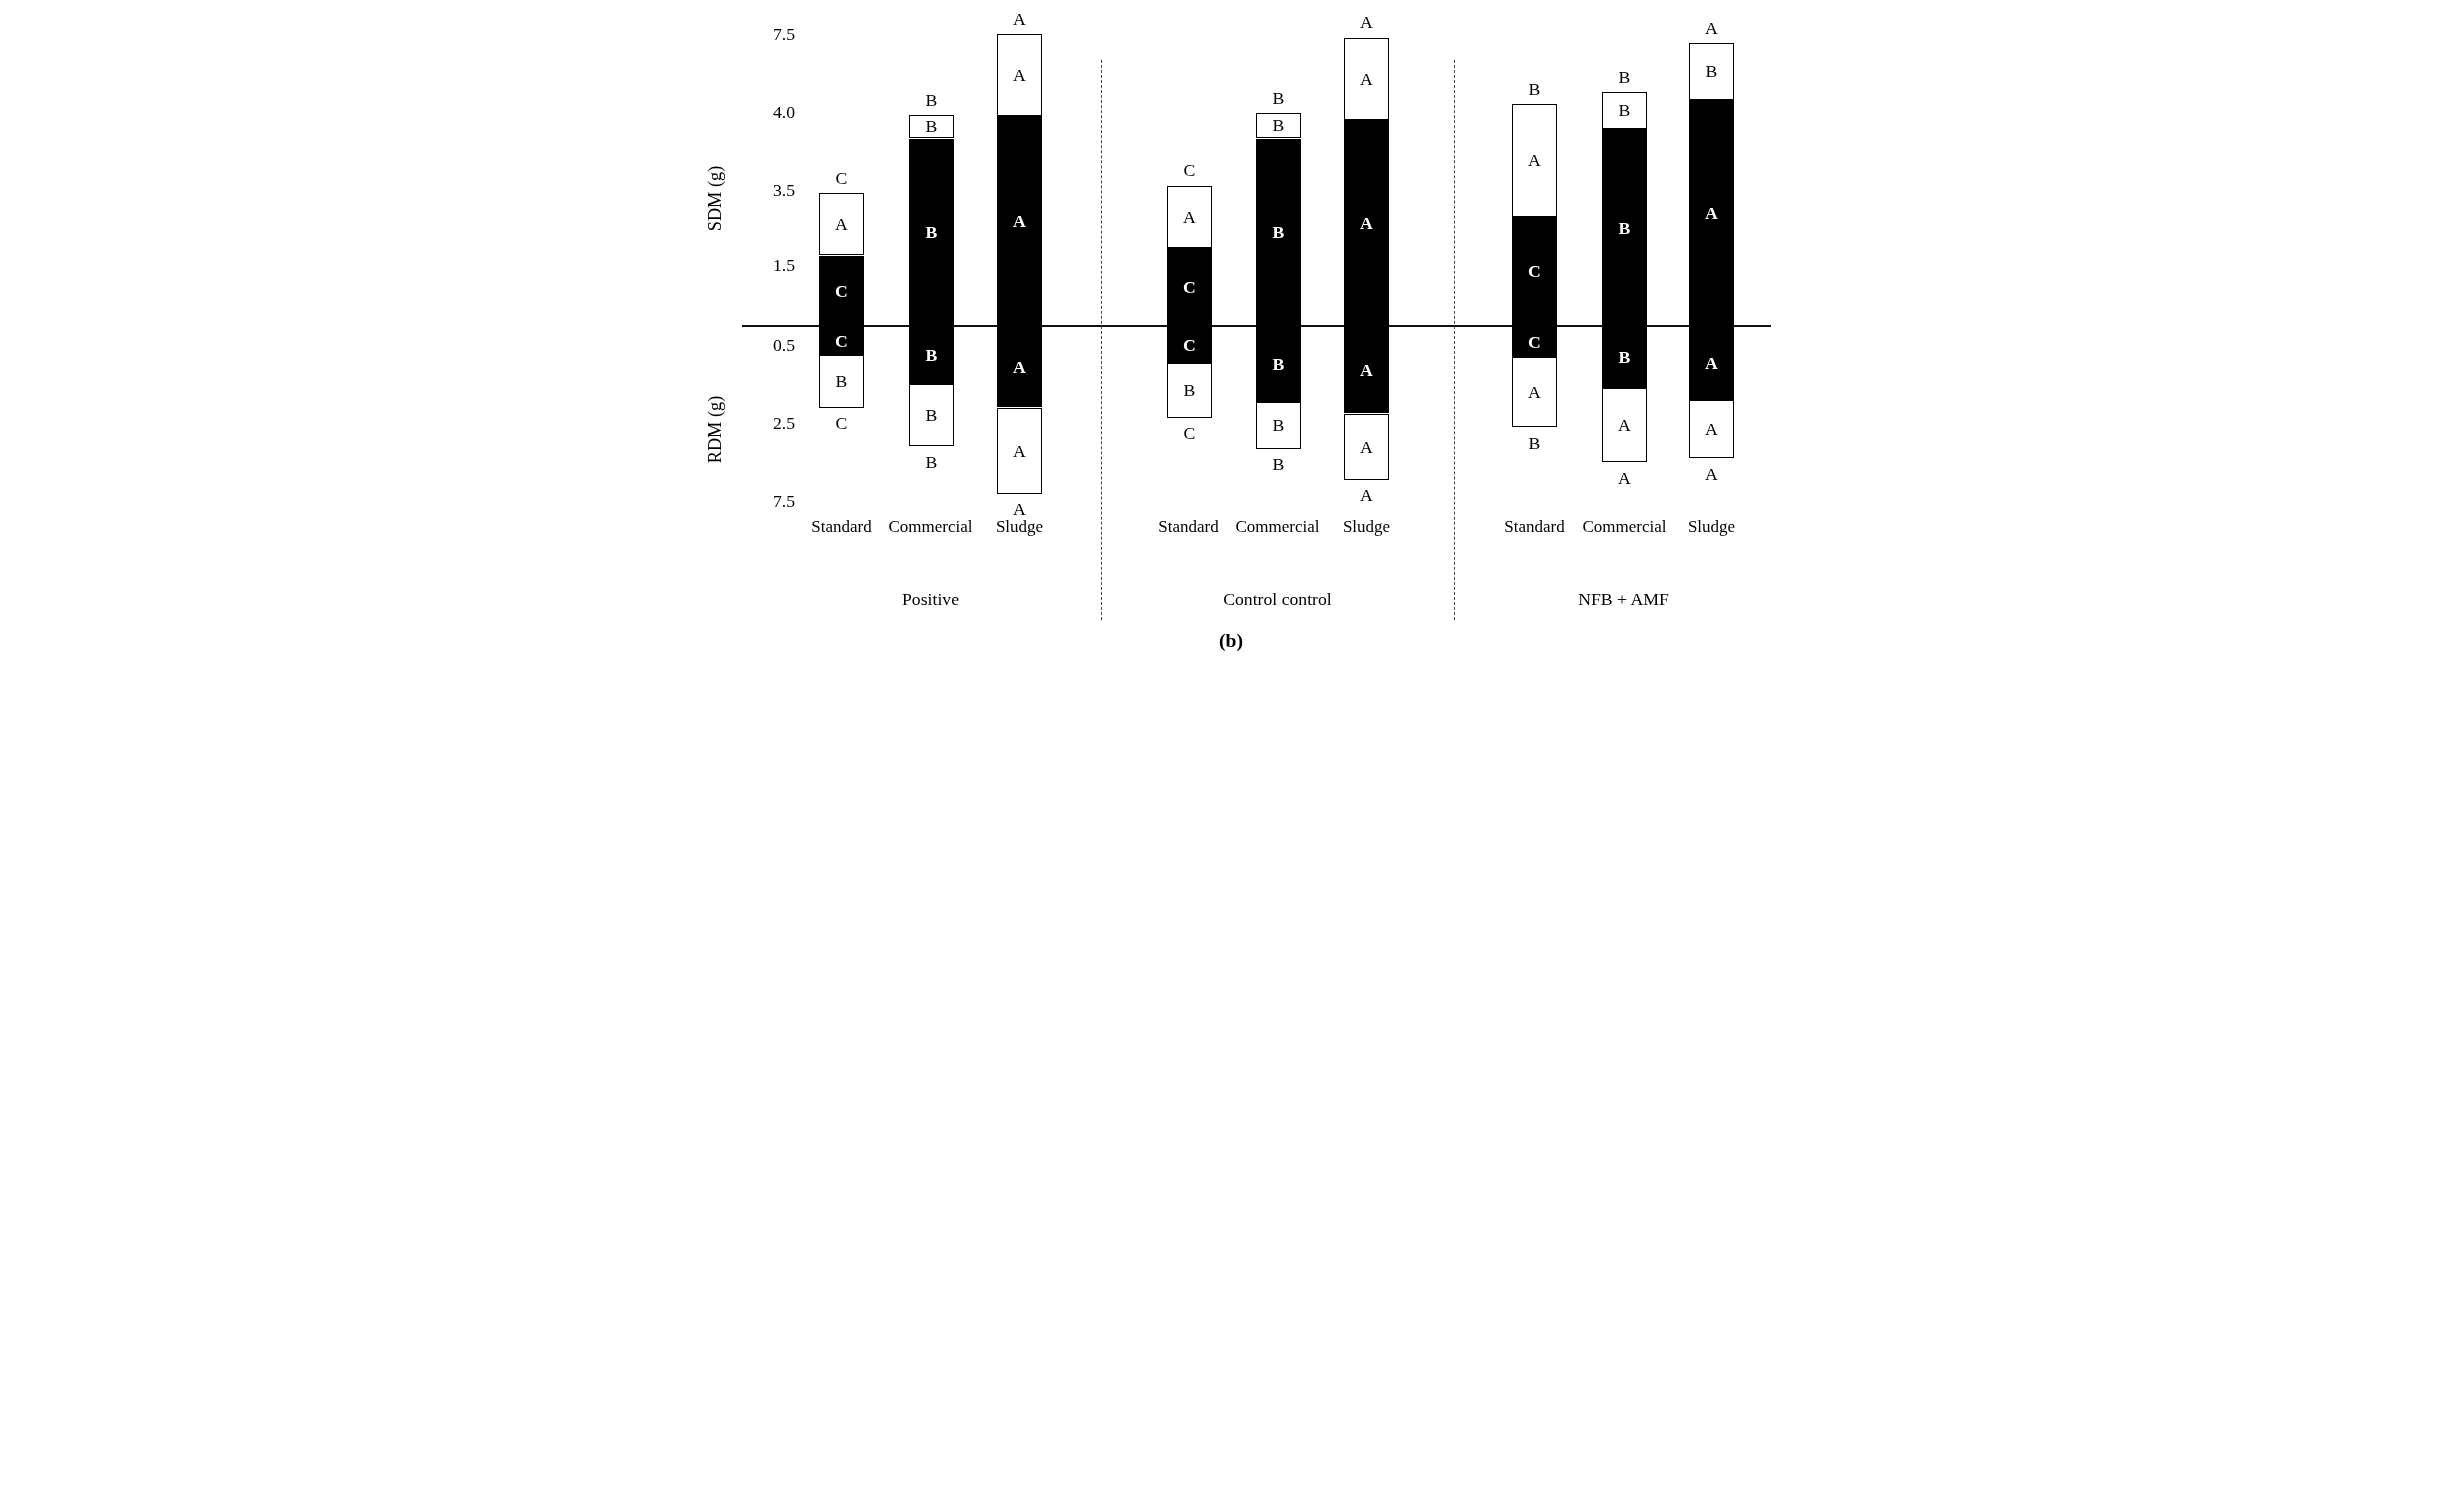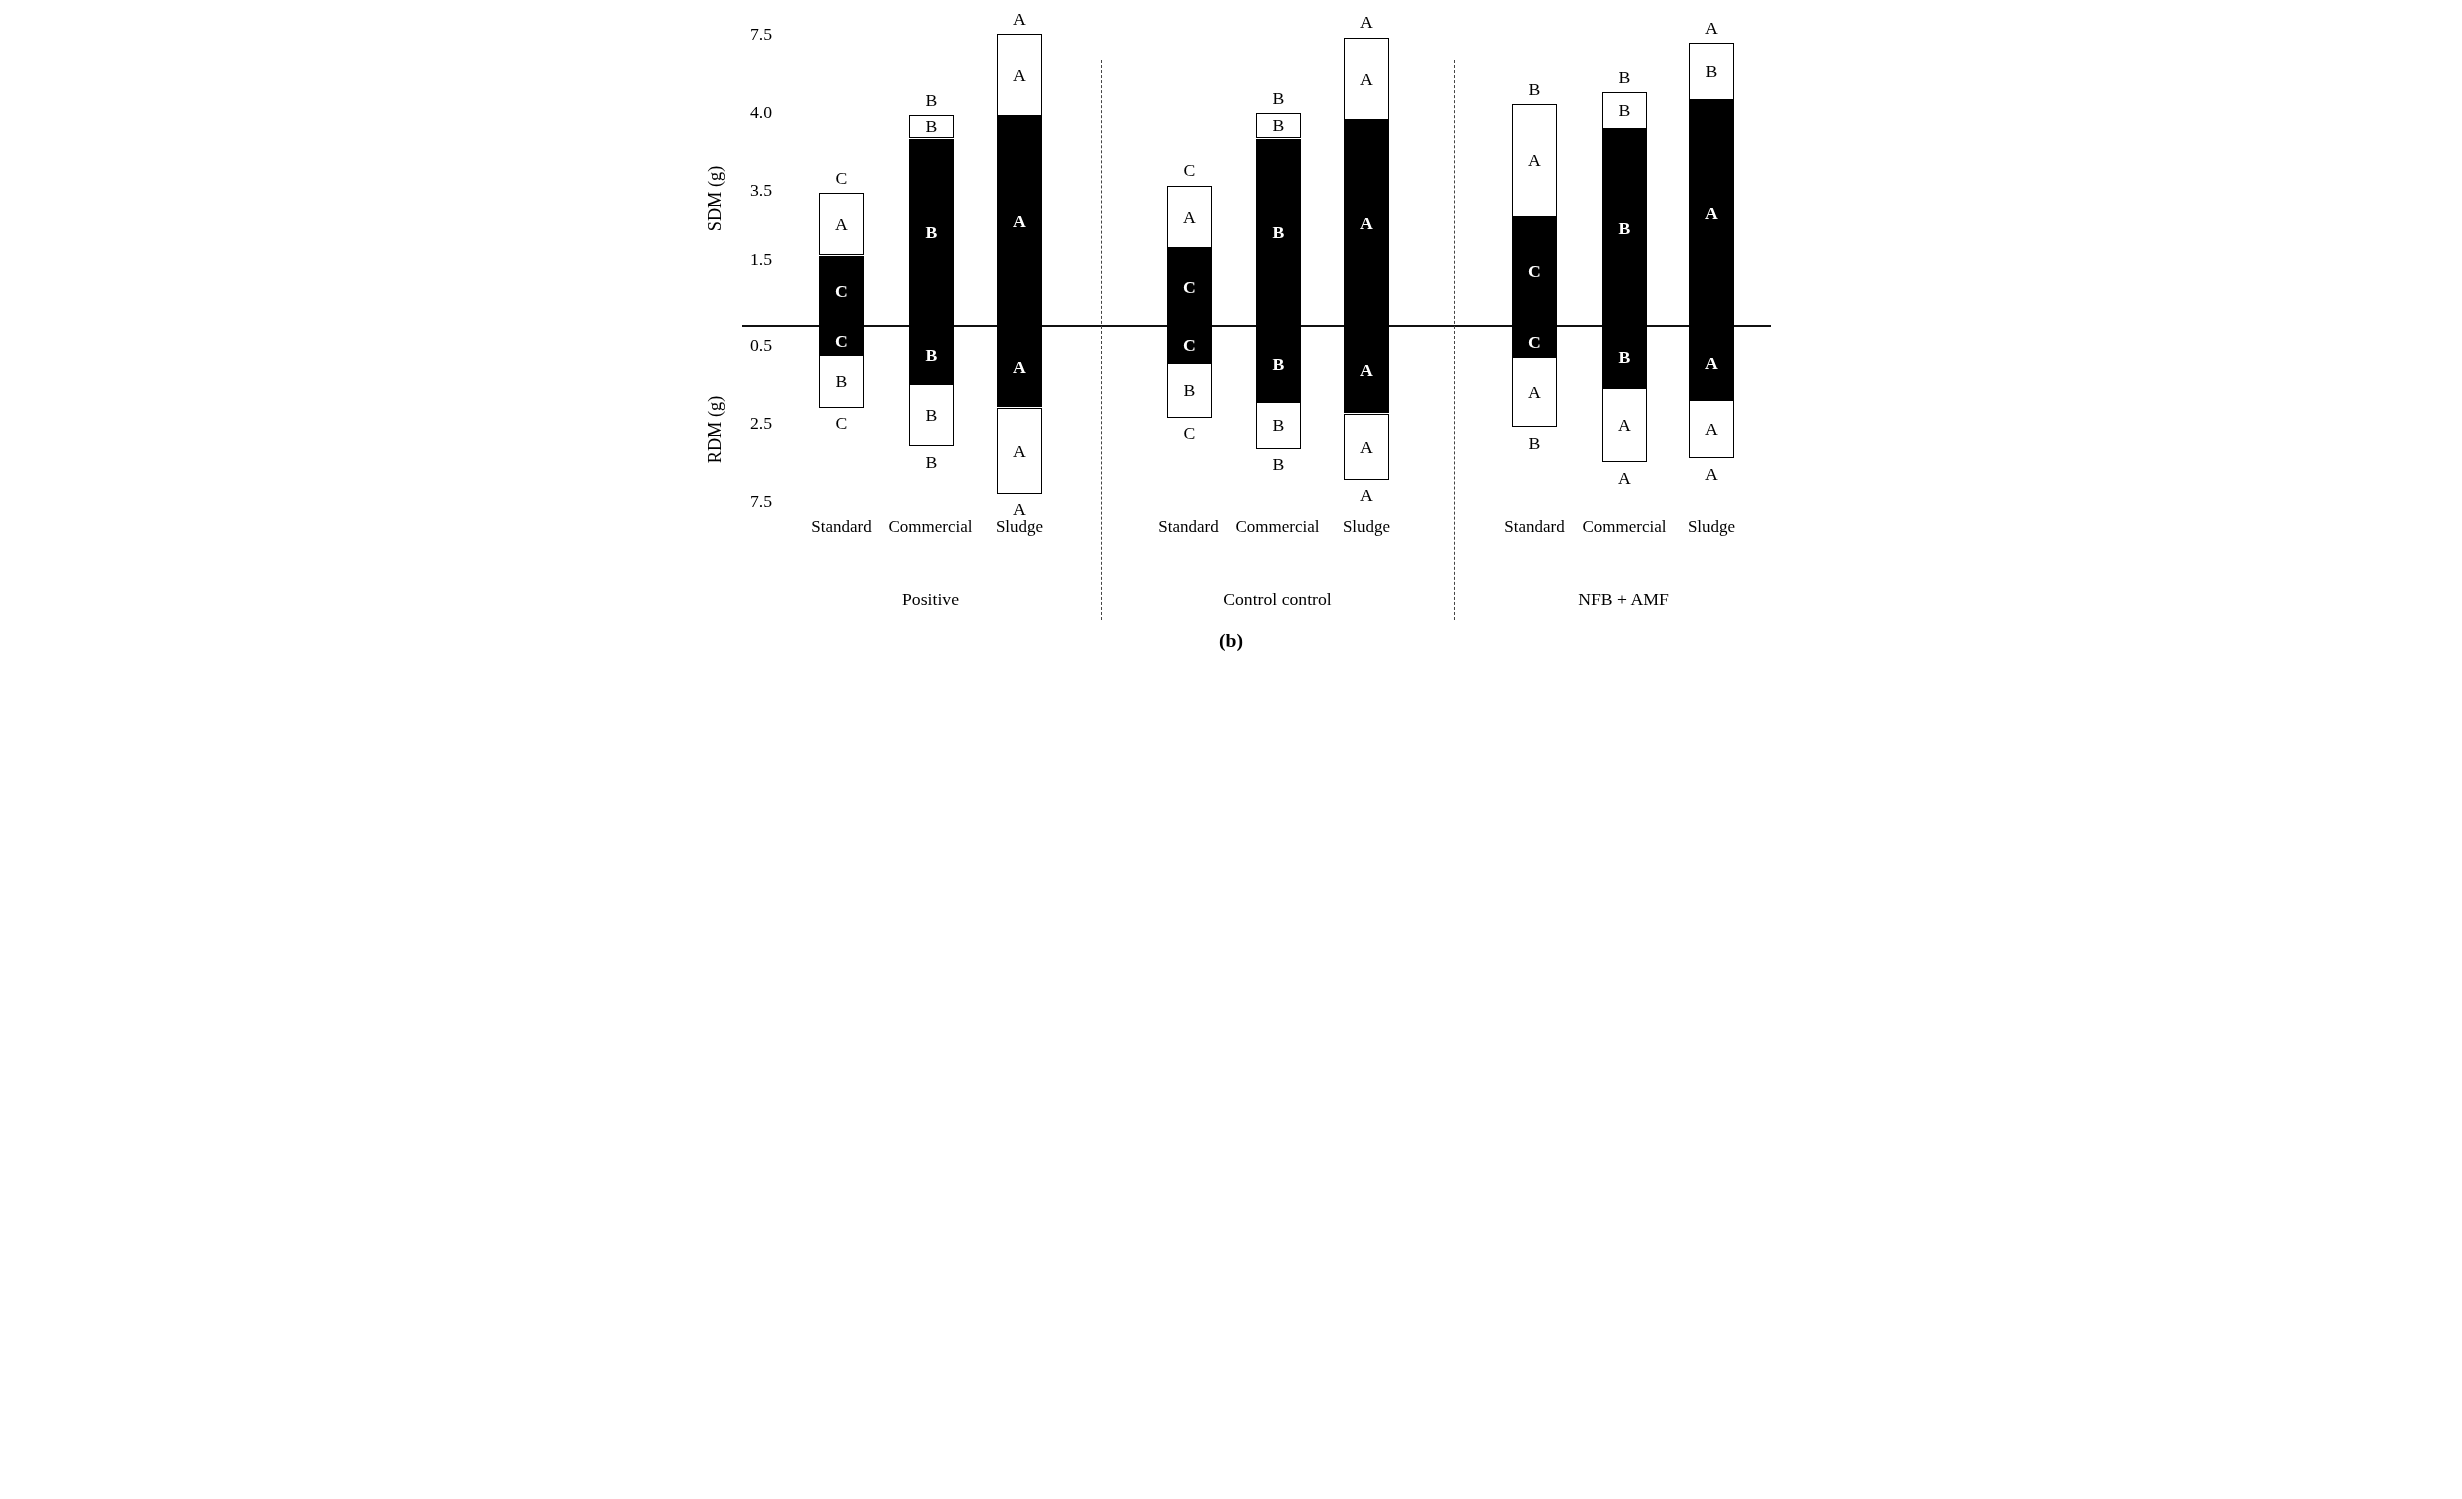--- a/index.html
+++ b/index.html
@@ -1,21 +1,21 @@
 <!DOCTYPE html>
 <html style="font-size:11px"><head>
 <meta charset="utf-8">
 <style>
   html,body{margin:0;padding:0;background:#ffffff;}
   body{font-family:"Liberation Serif","DejaVu Serif",serif;color:#000;}
   .figure{position:relative;width:1086px;height:662px;margin:0 auto;background:#fff;overflow:hidden;}
   .plot{position:absolute;inset:0;}
   .axis-line{position:absolute;background:#111;}
   .divider{position:absolute;width:0;border-left:1.4px dashed #444;}
-  .tick{position:absolute;width:68px;text-align:center;font-size:17.7px;line-height:22px;}
+  .tick{position:absolute;width:68px;text-align:right;font-size:17.7px;line-height:22px;}
   .ylab{position:absolute;width:163px;height:23px;text-align:center;font-size:18.3px;line-height:23px;transform:rotate(-90deg);transform-origin:center center;}
   .seg{position:absolute;box-sizing:border-box;}
   .seg.open{background:#fff;border:1.4px solid #000;display:flex;align-items:center;justify-content:center;}
   .seg.filled{background:#000;border:1.4px solid #000;}
   .seg-letter{font-size:17.7px;}
   .bar-letter{position:absolute;width:45px;text-align:center;font-size:17.7px;line-height:22px;}
   .bar-letter.on-black{color:#fff;font-weight:bold;}
   .annot{position:absolute;width:45px;text-align:center;font-size:17.7px;line-height:20.4px;}
   .cat-label{position:absolute;width:115px;text-align:center;font-size:17px;line-height:20.4px;}
   .grp-label{position:absolute;width:217px;text-align:center;font-size:17.7px;line-height:22px;}
@@ -25,21 +25,21 @@
 <body>
 
 <div class="figure">
   <div class="plot" id="plot">
     <div class="ylab" style="left:-54px;top:187px;">SDM (g)</div>
     <div class="ylab" style="left:-54px;top:418px;">RDM (g)</div>
     <div class="axis-line" style="left:54px;top:325px;width:1029px;height:2px;"></div>
   <div class="tick" style="left: 39px; top: 23px;">7.5</div>
       <div class="tick" style="left: 39px; top: 101px;">4.0</div>
       <div class="tick" style="left: 39px; top: 179px;">3.5</div>
-      <div class="tick" style="left: 39px; top: 248px;">1.5</div>
+      <div class="tick" style="left: 39px; top: 254px;">1.5</div>
       <div class="tick" style="left: 39px; top: 334px;">0.5</div>
       <div class="tick" style="left: 39px; top: 412px;">2.5</div>
       <div class="tick" style="left: 39px; top: 490px;">7.5</div>
       <div class="divider" style="left: 413px; top: 60px; height: 560px;"></div>
       <div class="divider" style="left: 766px; top: 60px; height: 560px;"></div>
       <div class="seg open" style="left: 131px; top: 193px; width: 45px; height: 62px;">
         <span class="seg-letter">A</span>
       </div>
       <div class="seg filled" style="left: 131px; top: 256px; width: 45px; height: 99px;"></div>
       <div class="bar-letter on-black" style="left: 131px; top: 280px;">C</div>

